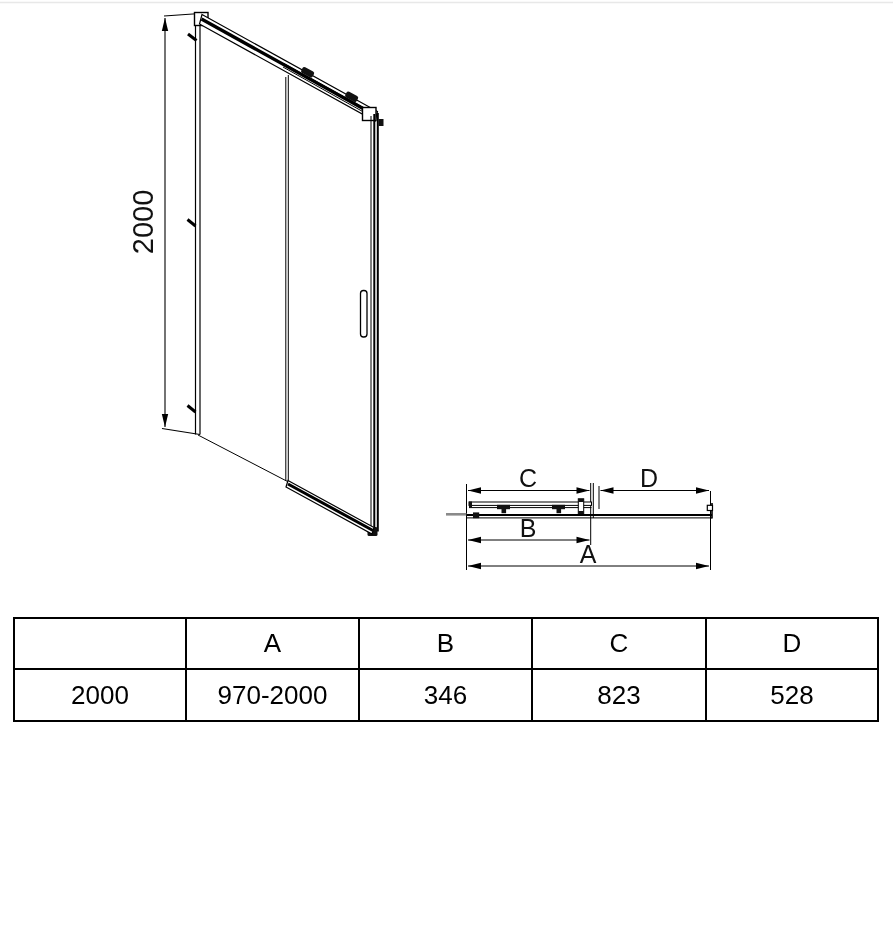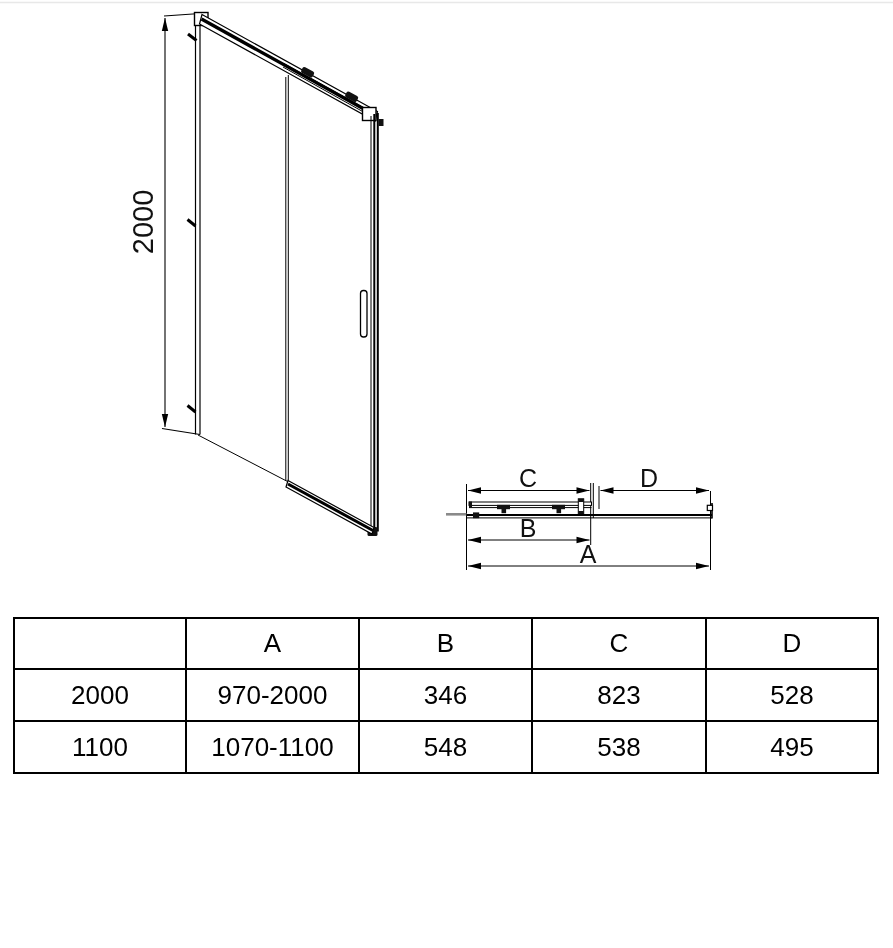--- a/index.html
+++ b/index.html
@@ -156,21 +156,14 @@
     </tr>
   </thead>
   <tbody>
     <tr>
       <td>2000</td>
       <td>970-2000</td>
       <td>346</td>
       <td>823</td>
       <td>528</td>
     </tr>
-    <tr>
-      <td>1100</td>
-      <td>1070-1100</td>
-      <td>548</td>
-      <td>538</td>
-      <td>495</td>
-    </tr>
   </tbody>
 </table>
 
 </body></html>

